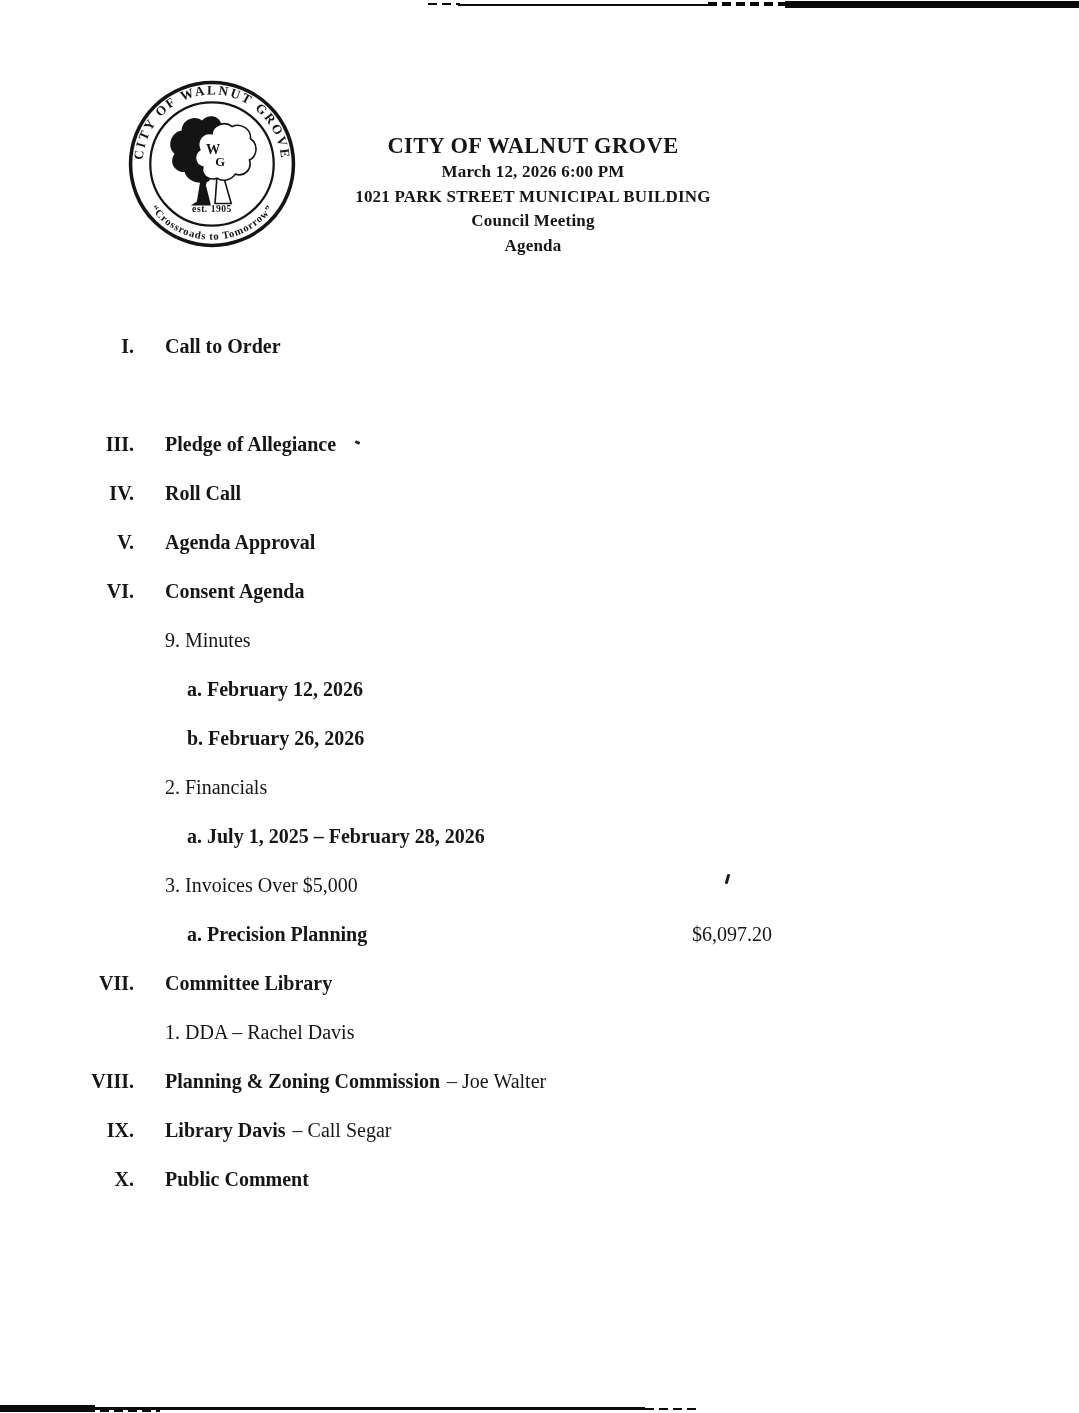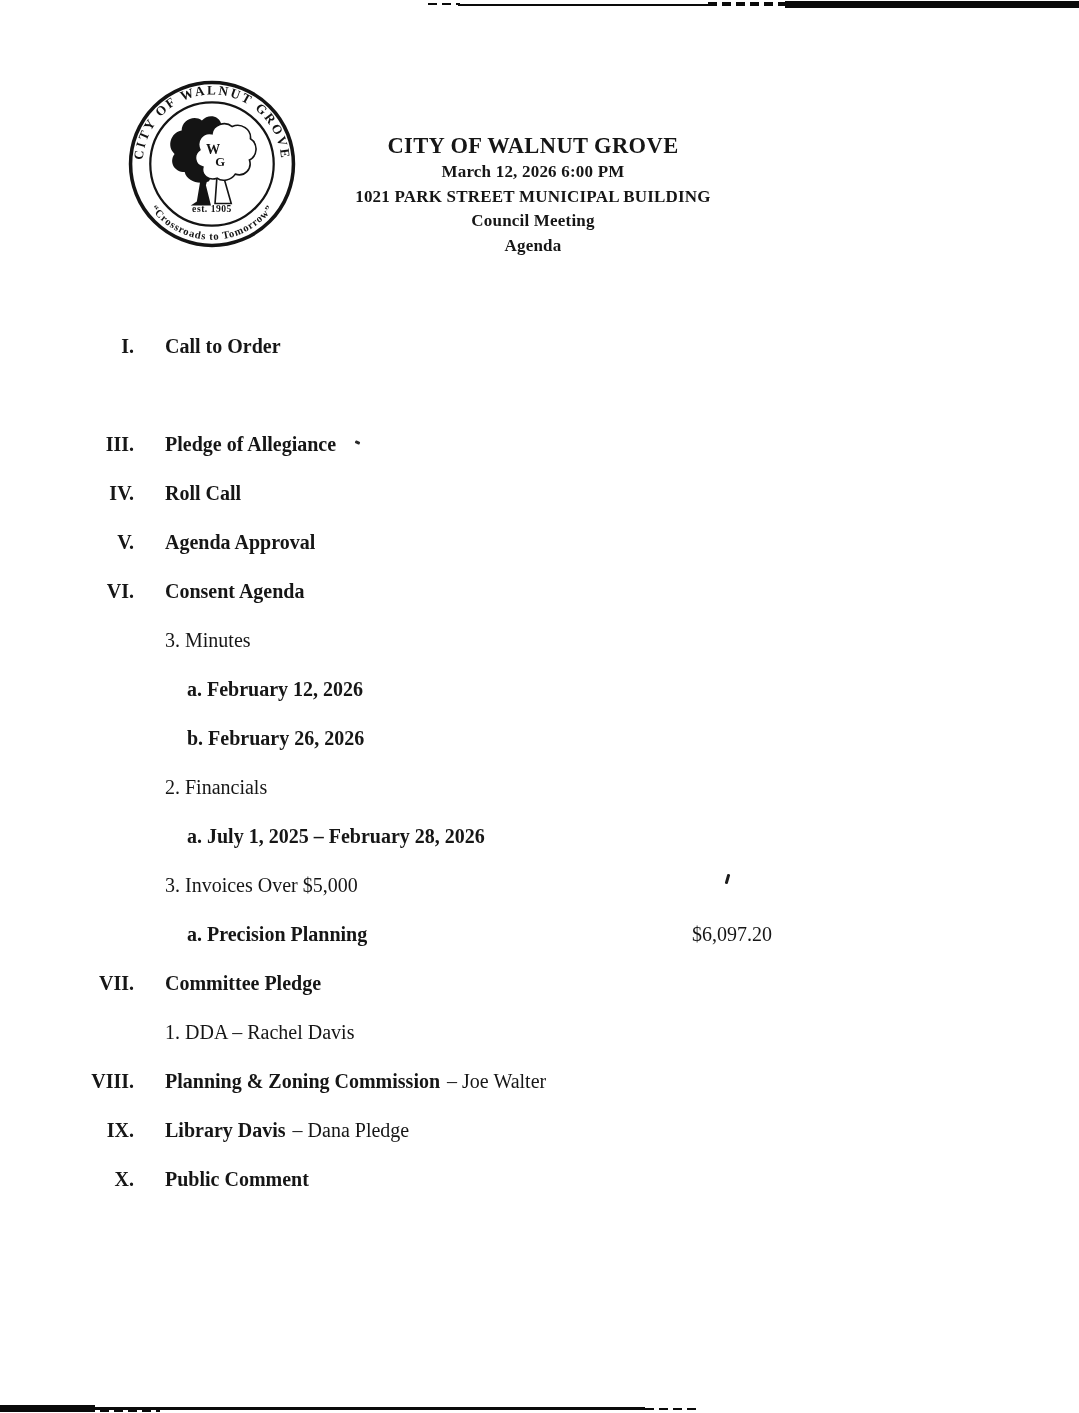--- a/index.html
+++ b/index.html
@@ -122,21 +122,21 @@
   <div class="row" style="top:530px">
     <span class="num">V.</span>
     <span class="title"><span>Agenda Approval</span><span class="t-reg"></span></span>
   </div>
   <div class="row" style="top:579px">
     <span class="num">VI.</span>
     <span class="title"><span>Consent Agenda</span><span class="t-reg"></span></span>
   </div>
 
   <div class="row" style="top:628px">
-    <span class="sub1-text">3. Minutes</span>
+    <span class="sub1-text">9. Minutes</span>
   </div>
   <div class="row" style="top:677px">
     <span class="sub2-text">a. February 12, 2026</span>
   </div>
   <div class="row" style="top:726px">
     <span class="sub2-text">b. February 26, 2026</span>
   </div>
   <div class="row" style="top:775px">
     <span class="sub1-text">2. Financials</span>
   </div>
@@ -146,31 +146,31 @@
   <div class="row" style="top:873px">
     <span class="sub1-text">3. Invoices Over $5,000</span>
   </div>
   <div class="row" style="top:922px">
     <span class="sub2-text">a. Precision Planning</span>
     <span class="amount">$6,097.20</span>
   </div>
 
   <div class="row" style="top:971px">
     <span class="num">VII.</span>
-    <span class="title"><span>Committee Pledge</span><span class="t-reg"></span></span>
+    <span class="title"><span>Committee Library</span><span class="t-reg"></span></span>
   </div>
   <div class="row" style="top:1020px">
     <span class="sub1-text">1. DDA – Rachel Davis</span>
   </div>
   <div class="row" style="top:1069px">
     <span class="num">VIII.</span>
     <span class="title"><span>Planning &amp; Zoning Commission</span><span class="t-reg">– Joe Walter</span></span>
   </div>
   <div class="row" style="top:1118px">
     <span class="num">IX.</span>
-    <span class="title"><span>Library Davis</span><span class="t-reg">– Dana Pledge</span></span>
+    <span class="title"><span>Library Davis</span><span class="t-reg">– Call Segar</span></span>
   </div>
   <div class="row" style="top:1167px">
     <span class="num">X.</span>
     <span class="title"><span>Public Comment</span><span class="t-reg"></span></span>
   </div>
 
 </div>
 
 </body></html>

